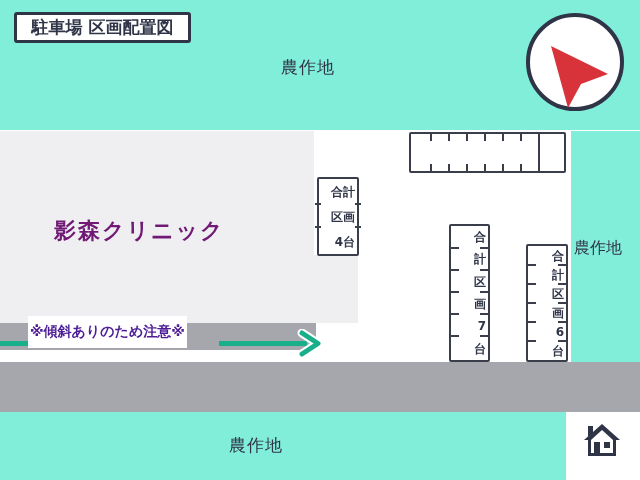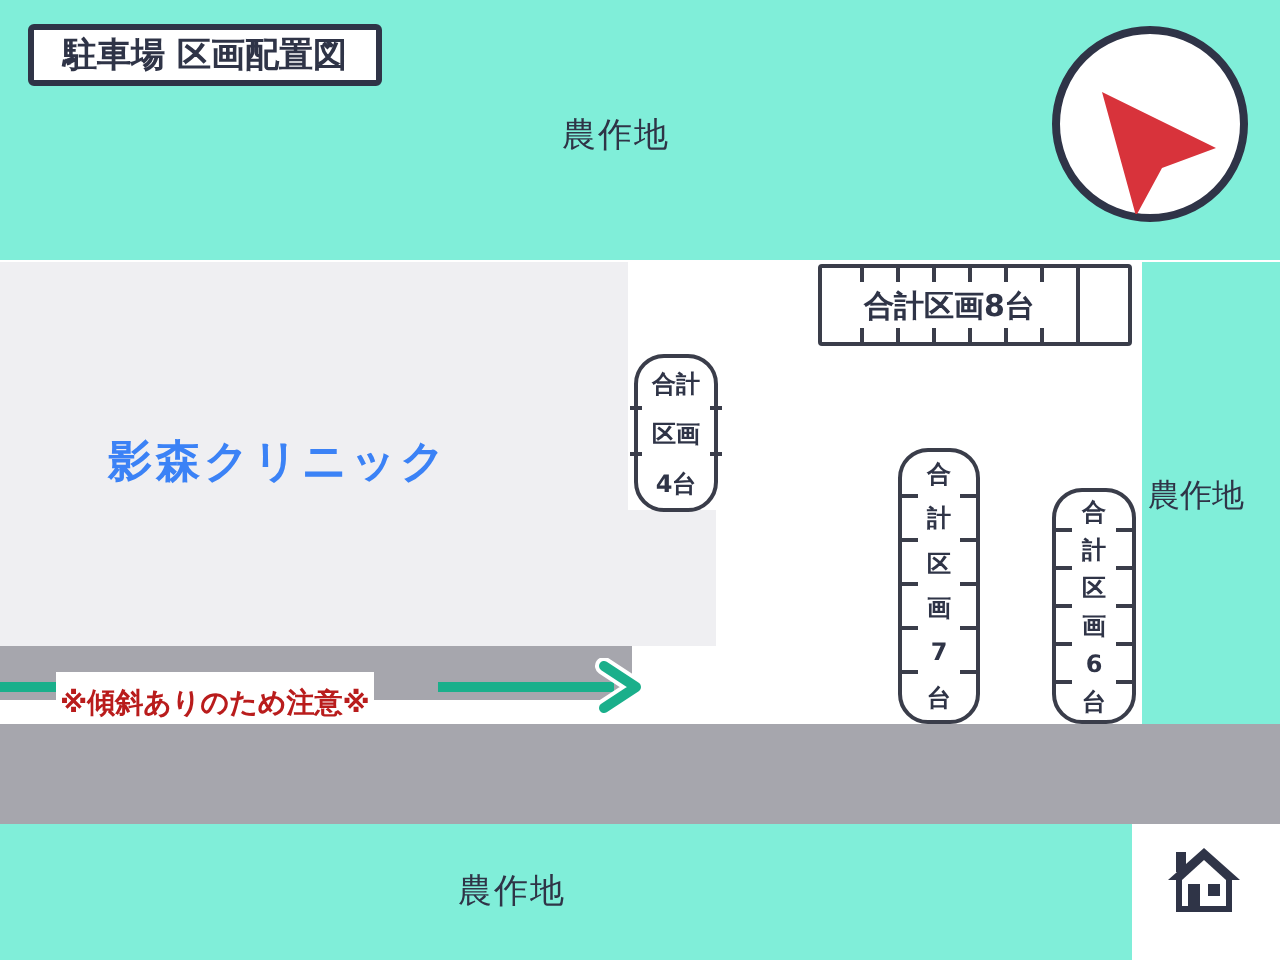--- a/index.html
+++ b/index.html
@@ -4,32 +4,32 @@
 <style>
   * { box-sizing: border-box; margin: 0; padding: 0; }
   html, body { width: 640px; height: 480px; overflow: hidden; background: #ffffff; }
   body { position: relative; font-family: "DejaVu Sans", "Liberation Sans", sans-serif; color: #2f3447; }
   .abs { position: absolute; }
   .field { background: #80eed9; }
   .field-label { font-weight: normal; font-size: 17px; color: #2f3447; letter-spacing: 1px; }
   .title-box { left: 14px; top: 12px; width: 177px; height: 31px; background: #fff; border: 3px solid #2f3447; border-radius: 3px; font-size: 17px; font-weight: bold; display: flex; align-items: center; justify-content: center; letter-spacing: 0px; }
   .clinic-top { left: 0; top: 131px; width: 314px; height: 125px; background: #efeff2; }
   .clinic-bot { left: 0; top: 255px; width: 358px; height: 68px; background: #efeff2; }
-  .clinic-label { left: 54px; top: 216px; font-size: 22px; font-weight: bold; letter-spacing: 2px; color: #3b82f6; }
+  .clinic-label { left: 54px; top: 216px; font-size: 22px; font-weight: bold; letter-spacing: 2px; color: #701a75; }
   .slope-strip { left: 0; top: 323px; width: 316px; height: 27px; background: #a6a6ad; }
   .road { left: 0; top: 362px; width: 640px; height: 50px; background: #a6a6ad; }
   .slope-line-l { left: 0; top: 341px; width: 28px; height: 5px; background: #1aaf8b; }
   .slope-line-r { left: 219px; top: 341px; width: 88px; height: 5px; background: #1aaf8b; }
-  .slope-label { left: 28px; top: 336px; height: 22px; padding: 16px 2px; background: #fff; color: #b91c1c; font-weight: bold; font-size: 14px; display: flex; align-items: center; white-space: nowrap; }
+  .slope-label { left: 28px; top: 316px; height: 22px; padding: 16px 2px; background: #fff; color: #4c1d95; font-weight: bold; font-size: 14px; display: flex; align-items: center; white-space: nowrap; }
   .lot { background: #fff; border: 2px solid #3a3d4a; border-radius: 2px; }
   .lot-8 { left: 409px; top: 132px; width: 157px; height: 41px; }
   .lot-8 .tick { position: absolute; width: 2px; height: 7px; background: #3a3d4a; }
   .lot-8 .label { position: absolute; left: 18px; top: 8px; height: 22px; padding: 0 3px; background: #fff; font-size: 15px; font-weight: bold; display: flex; align-items: center; }
   .lot-8 .divider { position: absolute; left: 127px; top: 0; width: 2px; height: 100%; background: #3a3d4a; }
-  .lot-v { display: flex; flex-direction: column; align-items: center; justify-content: space-around; border-radius: 15px; }
+  .lot-v { display: flex; flex-direction: column; align-items: flex-end; justify-content: space-around; }
   .lot-v .ch { font-size: 12px; font-weight: bold; line-height: 1; background: #fff; padding: 0 2px; position: relative; z-index: 1; }
   .lot-v .tick { position: absolute; height: 2px; background: #3a3d4a; }
   .lot-4 { left: 317px; top: 177px; width: 42px; height: 79px; }
   .lot-7 { left: 449px; top: 224px; width: 41px; height: 138px; }
   .lot-6 { left: 526px; top: 244px; width: 42px; height: 118px; }
   .compass { left: 526px; top: 13px; width: 98px; height: 98px; border-radius: 50%; background: #fff; border: 4px solid #2f3447; }
   .home-box { left: 566px; top: 412px; width: 74px; height: 68px; background: #fff; }
 </style>
 </head>
 <body>
@@ -68,21 +68,20 @@
     <div class="tick" style="left:37px;bottom:0;"></div>
   <div class="tick" style="left:55px;top:0;"></div>
     <div class="tick" style="left:55px;bottom:0;"></div>
   <div class="tick" style="left:73px;top:0;"></div>
     <div class="tick" style="left:73px;bottom:0;"></div>
   <div class="tick" style="left:91px;top:0;"></div>
     <div class="tick" style="left:91px;bottom:0;"></div>
   <div class="tick" style="left:109px;top:0;"></div>
     <div class="tick" style="left:109px;bottom:0;"></div>
   <div class="divider"></div>
-  <div class="label">合計区画8台</div>
 </div>
 
 <div class="abs lot lot-v lot-4">
   <div class="tick" style="left:-4px;top:24px;width:6px;"></div>
     <div class="tick" style="right:-4px;top:24px;width:6px;"></div>
   <div class="tick" style="left:-4px;top:47px;width:6px;"></div>
     <div class="tick" style="right:-4px;top:47px;width:6px;"></div>
   <span class="ch">合計</span>
   <span class="ch">区画</span>
   <span class="ch">4台</span>

